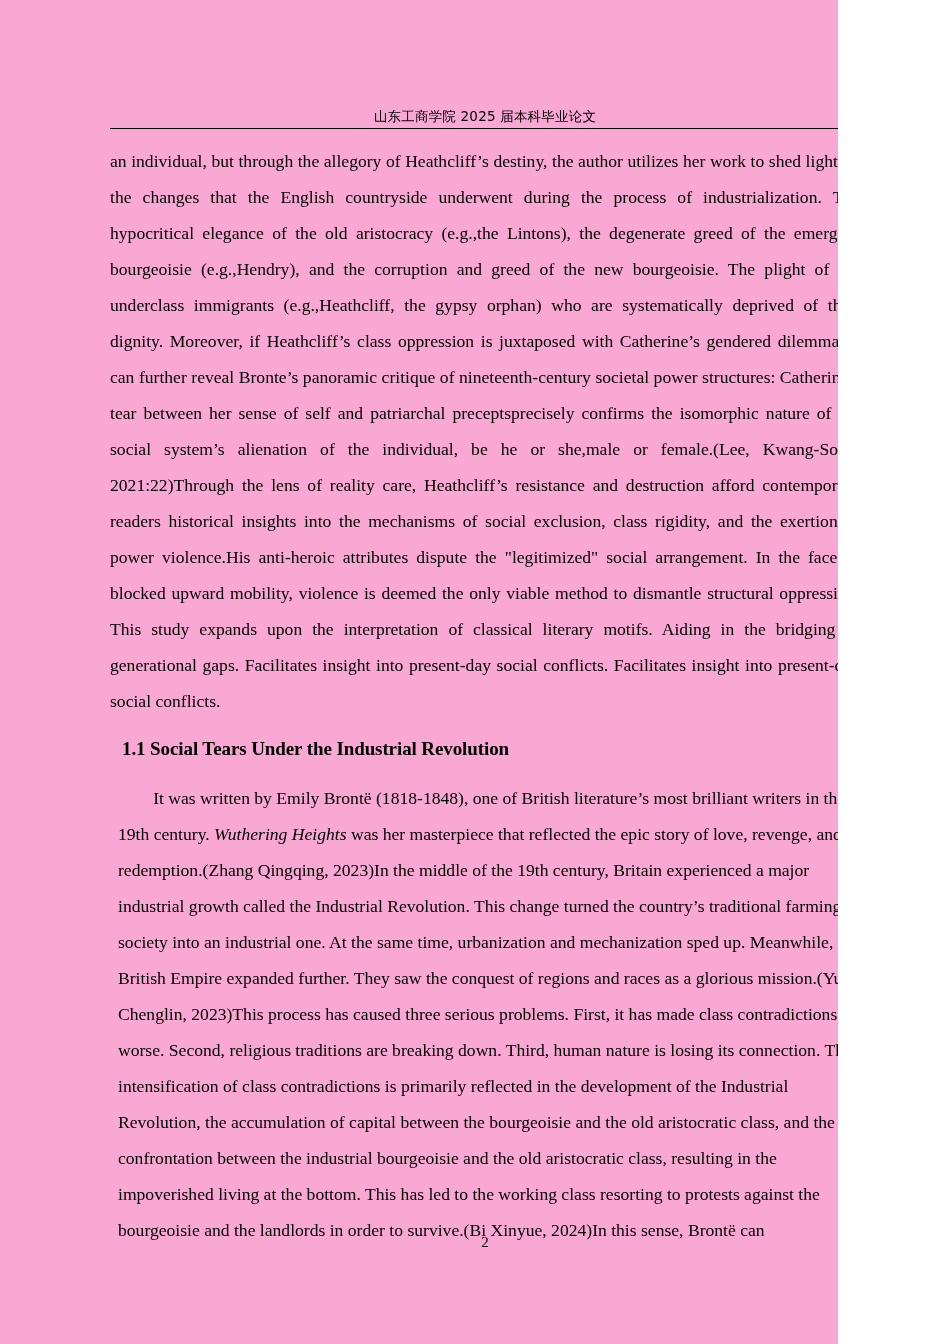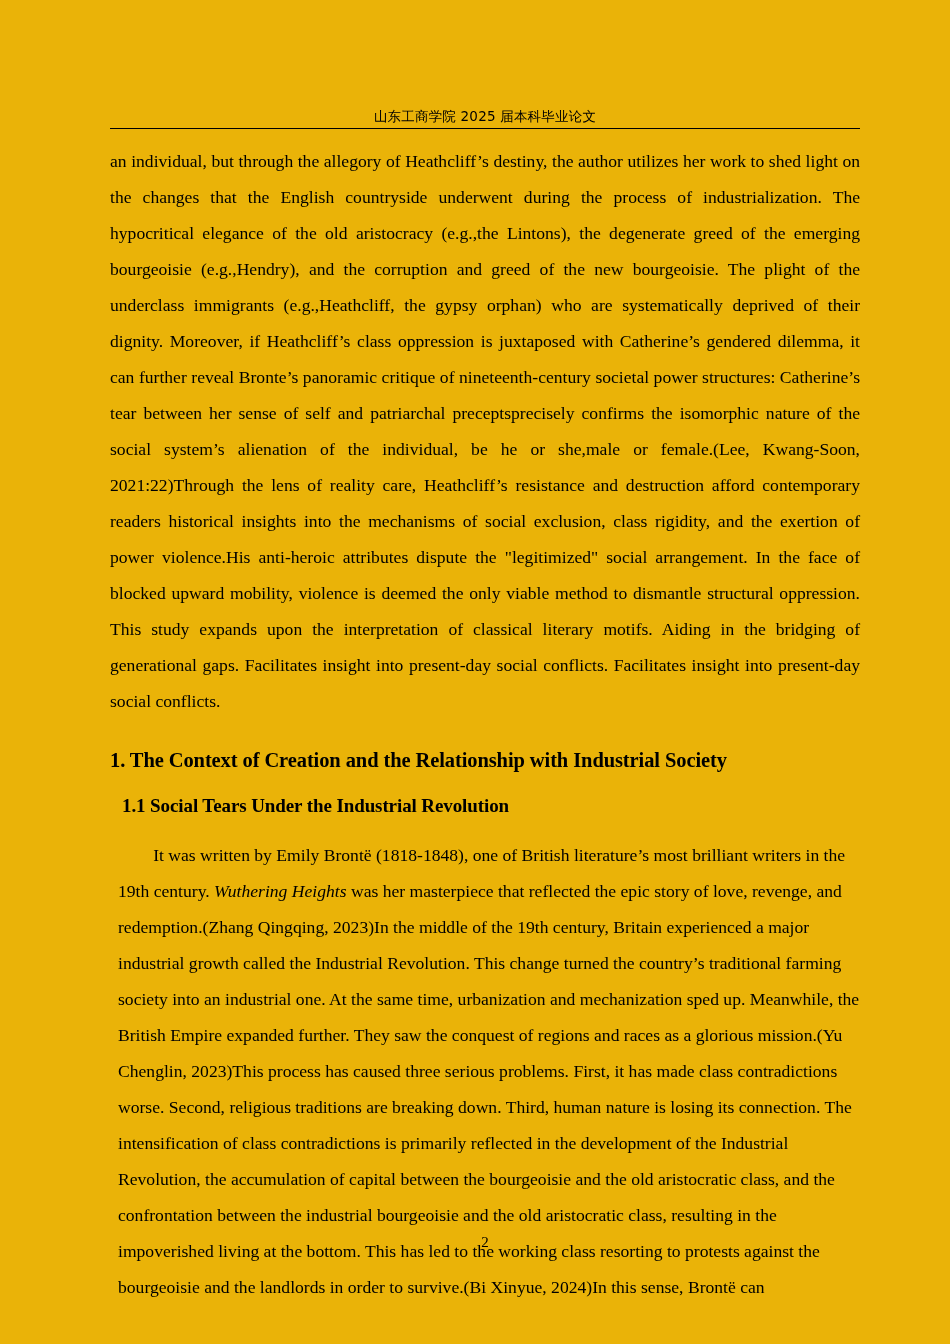--- a/index.html
+++ b/index.html
@@ -6,23 +6,23 @@
     margin: 0;
     padding: 0;
     background: #ffffff;
   }
   body {
     font-family: "Liberation Serif", "DejaVu Serif", serif;
     color: #000000;
   }
   .page {
     position: relative;
-    width: 950px;
+    width: 838px;
     height: 1344px;
-    background: #eab308;
+    background: #f9a8d4;
     box-sizing: border-box;
     overflow: hidden;
   }
   .page-header {
     position: absolute;
     left: 110px;
     top: 108px;
     width: 750px;
   }
   .header-title {
@@ -107,21 +107,20 @@
 
   <div class="page-header">
     <div class="header-title">山东工商学院 2025 届本科毕业论文</div>
     <hr class="header-rule">
   </div>
 
   <div class="content">
 
     <p class="body-para">an individual, but through the allegory of Heathcliff’s destiny, the author utilizes her work to shed light on the changes that the English countryside underwent during the process of industrialization. The hypocritical elegance of the old aristocracy (e.g.,the Lintons), the degenerate greed of the emerging bourgeoisie (e.g.,Hendry), and the corruption and greed of the new bourgeoisie. The plight of the underclass immigrants (e.g.,Heathcliff, the gypsy orphan) who are systematically deprived of their dignity. Moreover, if Heathcliff’s class oppression is juxtaposed with Catherine’s gendered dilemma, it can further reveal Bronte’s panoramic critique of nineteenth-century societal power structures: Catherine’s tear between her sense of self and patriarchal preceptsprecisely confirms the isomorphic nature of the social system’s alienation of the individual, be he or she,male or female.(Lee, Kwang-Soon, 2021:22)Through the lens of reality care, Heathcliff’s resistance and destruction afford contemporary readers historical insights into the mechanisms of social exclusion, class rigidity, and the exertion of power violence.His anti-heroic attributes dispute the "legitimized" social arrangement. In the face of blocked upward mobility, violence is deemed the only viable method to dismantle structural oppression. This study expands upon the interpretation of classical literary motifs. Aiding in the bridging of generational gaps. Facilitates insight into present-day social conflicts. Facilitates insight into present-day social conflicts.</p>
 
-    <h1 class="h1-heading">1. The Context of Creation and the Relationship with Industrial Society</h1>
 
     <h2 class="h2-heading">1.1 Social Tears Under the Industrial Revolution</h2>
 
     <div class="para-block">
       <p class="body-para indent"><span>It was written by Emily Brontë (1818-1848), one of British literature’s most brilliant writers in the 19th century. </span><span class="italic-title">Wuthering Heights</span><span> was her masterpiece that reflected the epic story of love, revenge, and redemption.(Zhang Qingqing, 2023)In the middle of the 19th century, Britain experienced a major industrial growth called the Industrial Revolution. This change turned the country’s traditional farming society into an industrial one. At the same time, urbanization and mechanization sped up. Meanwhile, the British Empire expanded further. They saw the conquest of regions and races as a glorious mission.(Yu Chenglin, 2023)This process has caused three serious problems. First, it has made class contradictions worse. Second, religious traditions are breaking down. Third, human nature is losing its connection. The intensification of class contradictions is primarily reflected in the development of the Industrial Revolution, the accumulation of capital between the bourgeoisie and the old aristocratic class, and the confrontation between the industrial bourgeoisie and the old aristocratic class, resulting in the impoverished living at the bottom. This has led to the working class resorting to protests against the bourgeoisie and the landlords in order to survive.(Bi Xinyue, 2024)In this sense, Brontë can</span></p>
     </div>
 
   </div>
 
   <div class="page-footer">

